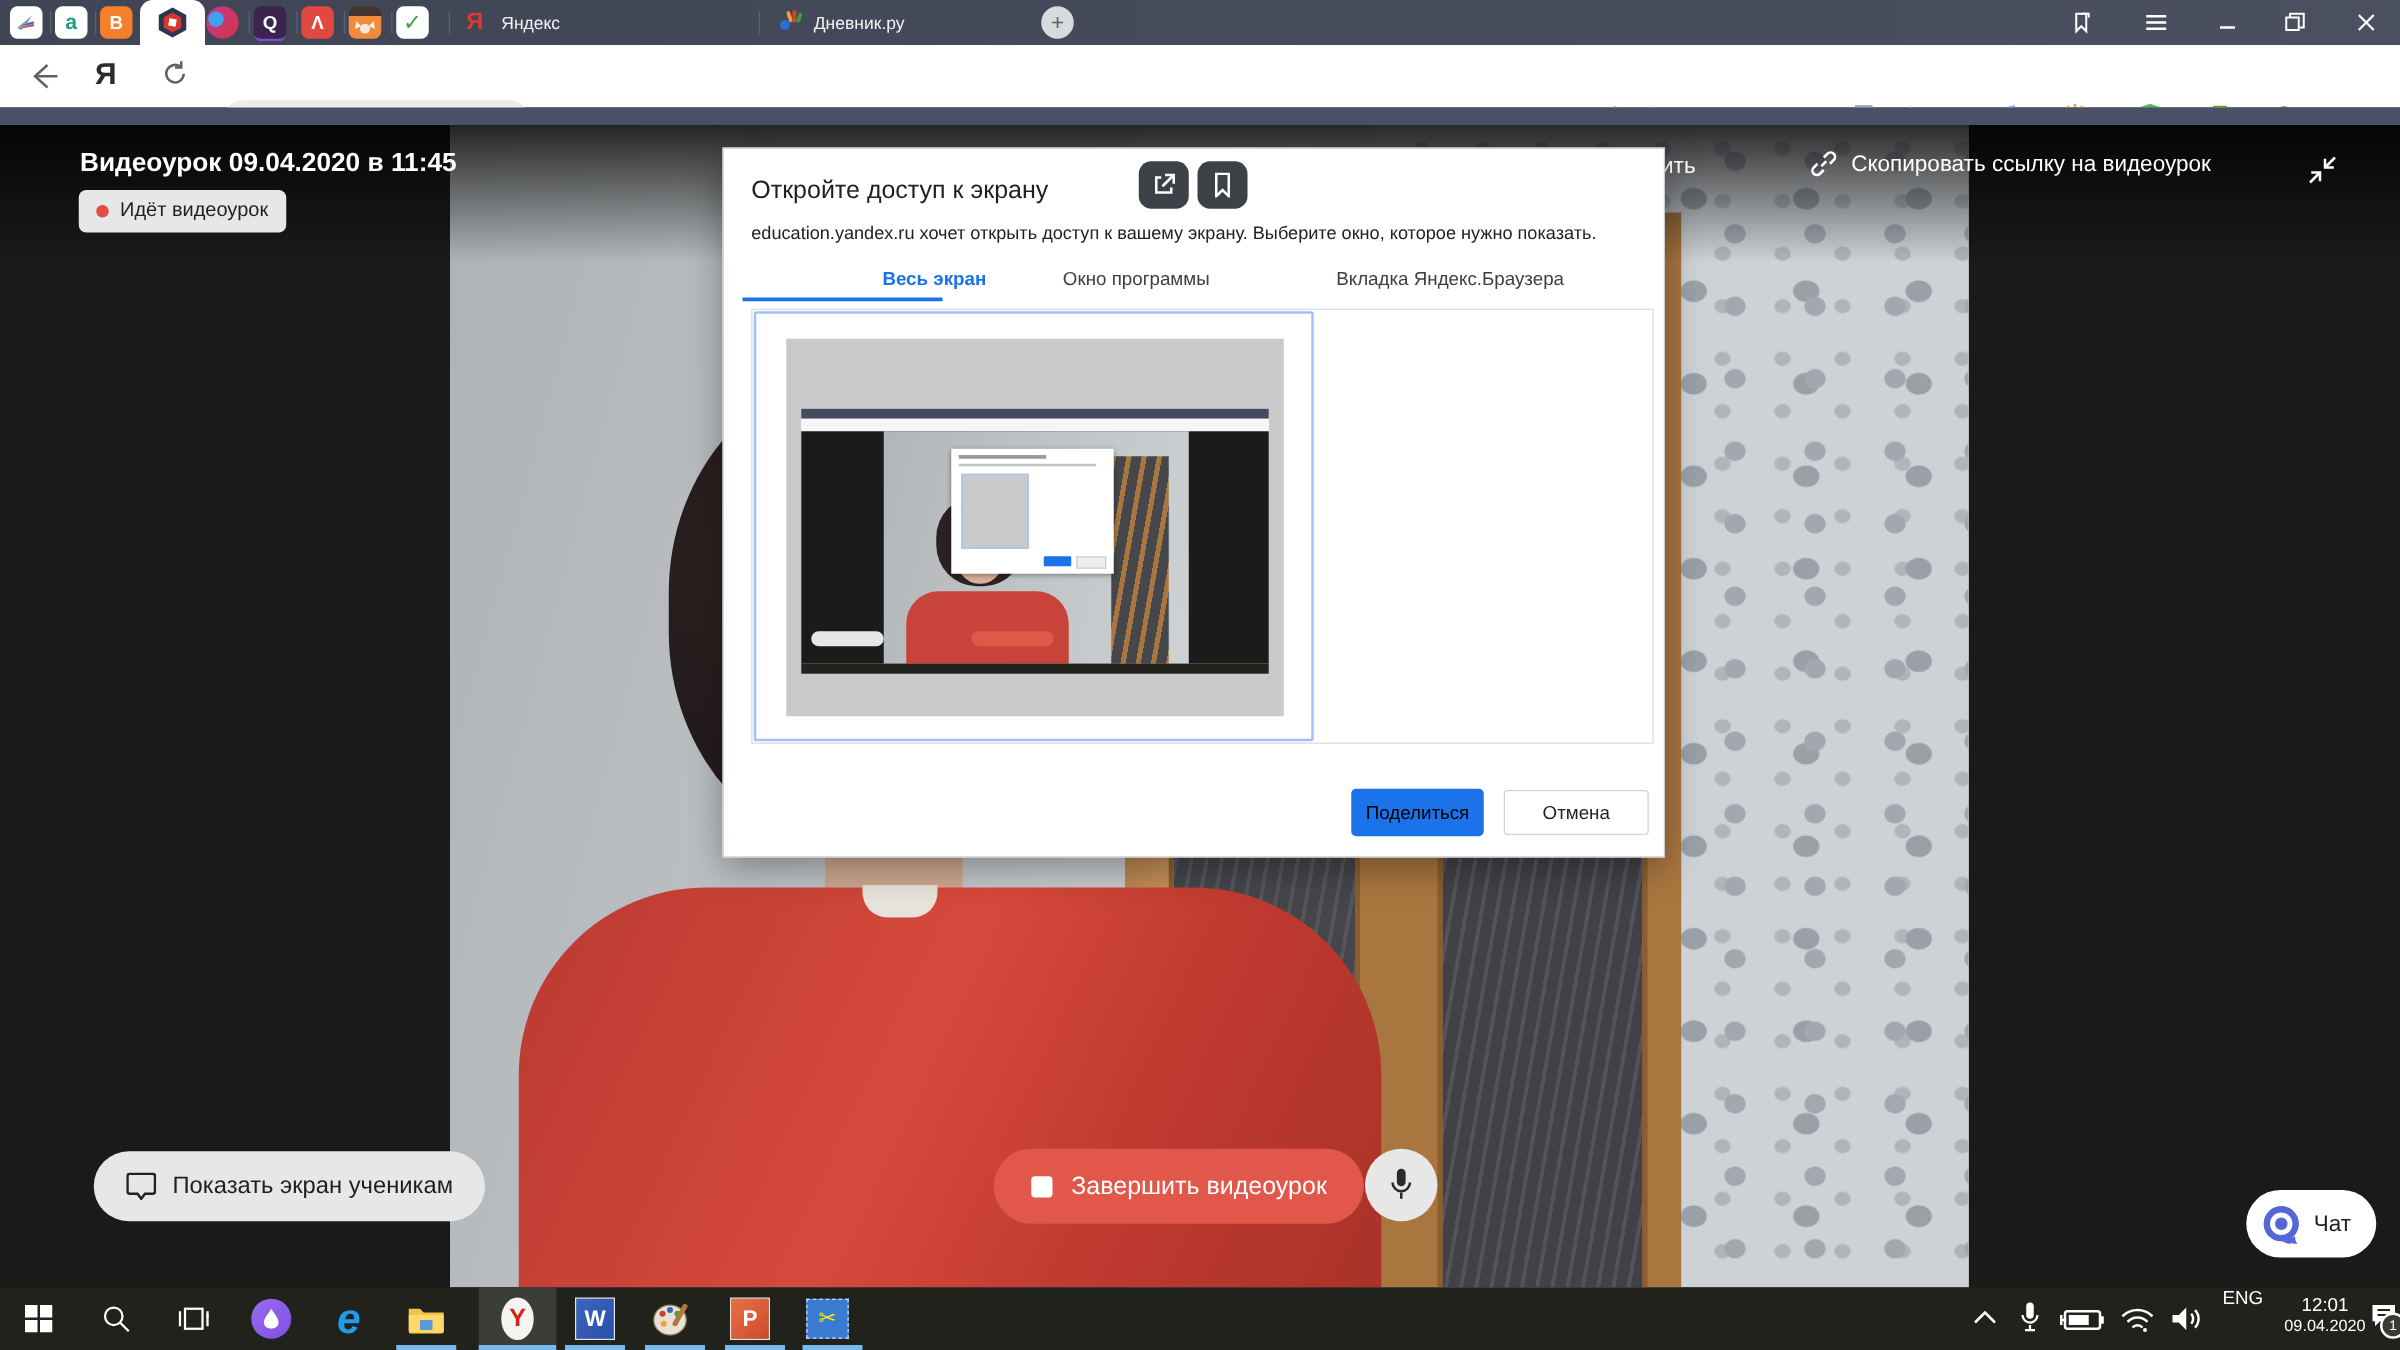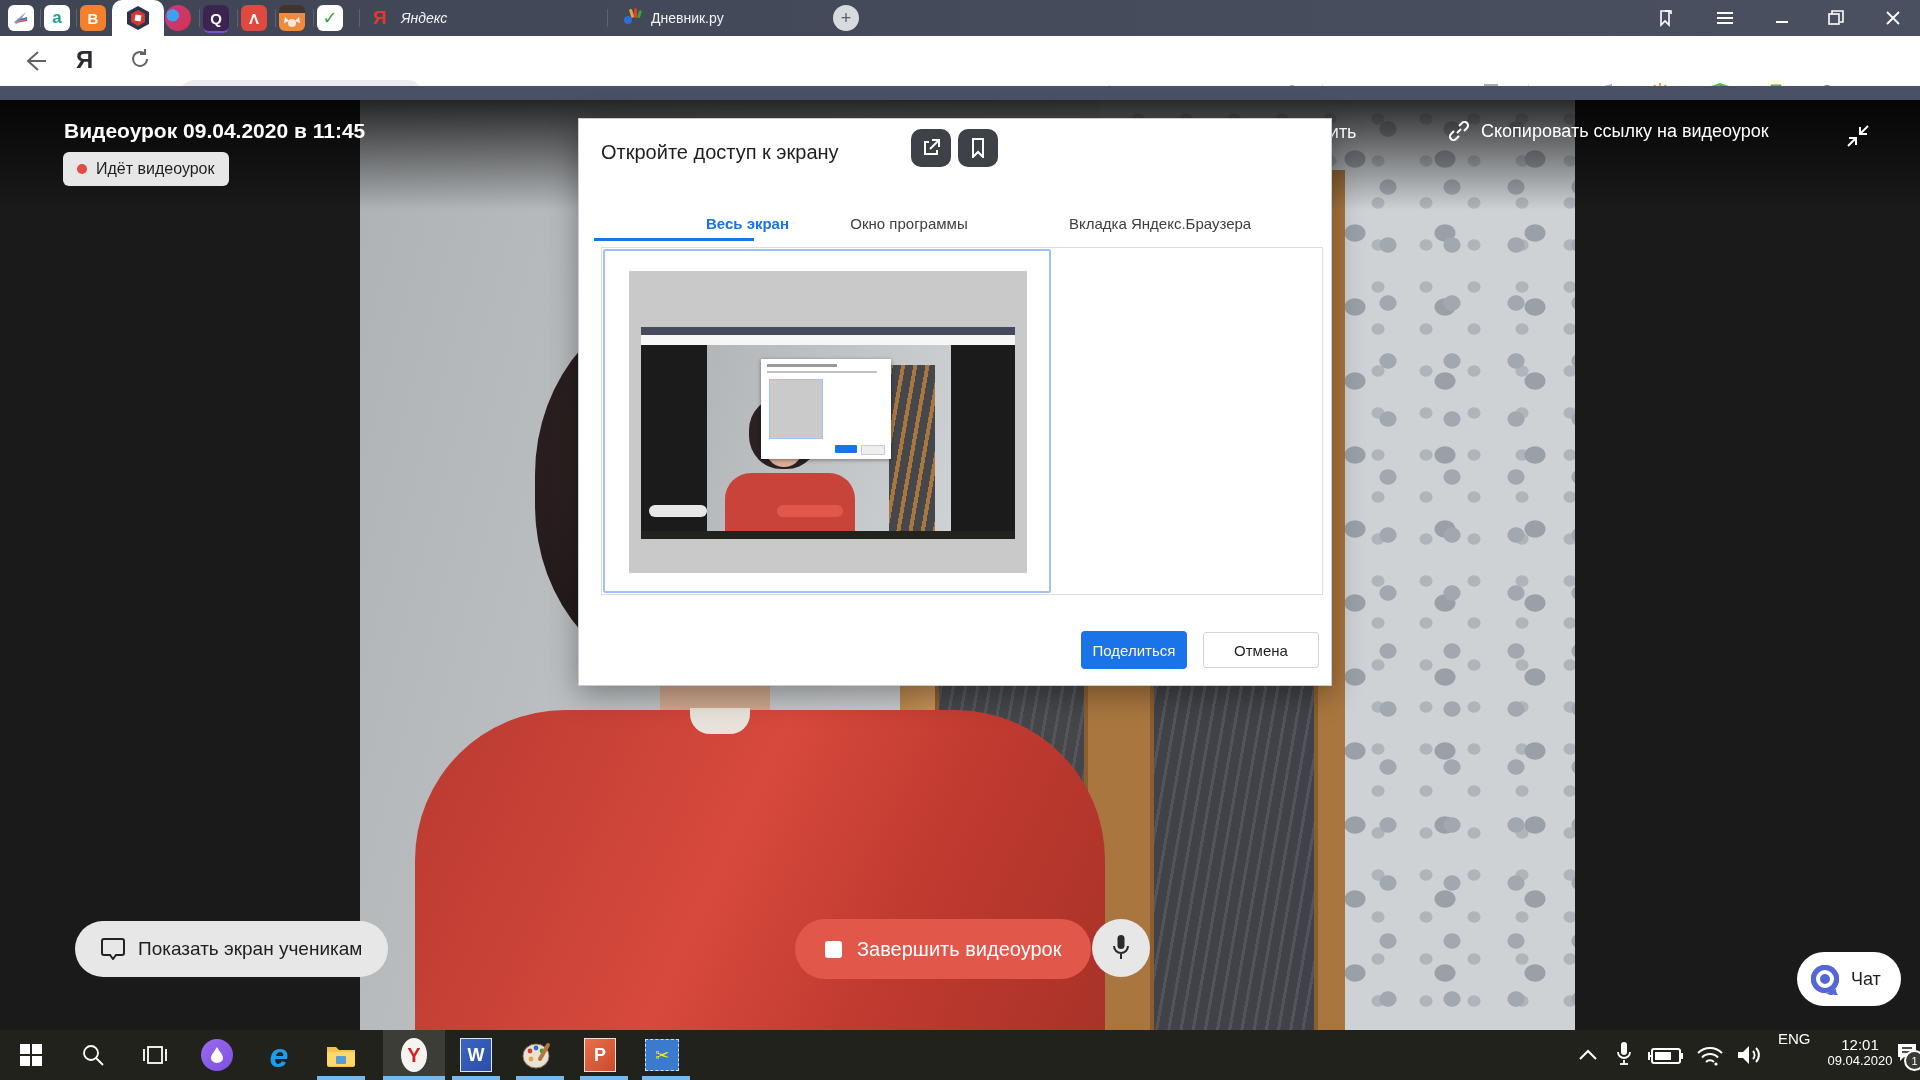--- a/index.html
+++ b/index.html
@@ -32,21 +32,21 @@
   .stagetop{left:0;top:0;width:1920px;height:110px;background:linear-gradient(#000c,#0000);}
   .pill{border-radius:30px;background:#e7e7e7;display:flex;align-items:center;color:#1f1f1f;}
   .ovl-text{color:#fff;white-space:nowrap;}
   
   .dialog{left:578px;top:118px;width:752px;height:566px;background:#fff;border:1px solid #c9ccd2;
     box-shadow:0 8px 28px rgba(0,0,0,.35);z-index:40;}
   .dtab{top:96px;font-size:15px;color:#3c4043;white-space:nowrap;}
   .dtab.active{color:#1a73e8;font-weight:bold;}
   .darkbtn{top:10px;width:40px;height:38px;background:#3e4148;border-radius:10px;
     display:flex;align-items:center;justify-content:center;}
-  .btn-share{left:502px;top:512px;width:106px;height:38px;background:#1a73e8;color:#fef9c3;border:none;
+  .btn-share{left:502px;top:512px;width:106px;height:38px;background:#1a73e8;color:#000000;border:none;
     border-radius:4px;font-size:15px;font-family:inherit;}
   .btn-cancel{left:624px;top:513px;width:116px;height:36px;background:#fff;color:#1f1f1f;
     border:1px solid #d0d3d8;border-radius:3px;font-size:15px;font-family:inherit;}
   
   .taskbar{left:0;top:1030px;width:1920px;height:50px;background:#21221c;z-index:60;}
   .tbslot{top:0;width:62px;height:50px;display:flex;align-items:center;justify-content:center;}
   .indic{top:46px;height:4px;background:#76b9ed;}
   .traytxt{color:#fff;font-size:15px;}
 </style>
 </head>
@@ -85,21 +85,21 @@
         <polygon points="15,0 11,4 16,6" fill="#f6f6f4"></polygon>
         <circle cx="8" cy="6" r="4" fill="#fbe8d8"></circle>
       </svg>
   </div>
   <div class="abs pinsep" style="left:313px"></div>
   <div class="abs pin" style="left:317px;background:#fff;color:#3ca23c;font-size:18px;">✓</div>
   <div class="abs pinsep" style="left:359px"></div>
 
   <div class="abs" style="left:365px;top:0;width:240px;height:36px;">
     <span class="abs" style="left:8px;top:7px;color:#e03a2f;font-size:19px;font-weight:bold;">Я</span>
-    <span class="abs tabtitle" style="left:36px;font-style:italic;">Яндекс</span>
+    <span class="abs tabtitle" style="left:36px;">Яндекс</span>
   </div>
   <div class="abs pinsep" style="left:607px"></div>
   <div class="abs" style="left:613px;top:0;width:215px;height:36px;">
     <span class="abs" style="left:8px;top:6px;">
       <svg width="22" height="22" viewBox="0 0 22 22">
           <circle cx="7" cy="14" r="4" fill="#2a6fd4"></circle>
           <rect x="9" y="3" width="3" height="9" rx="1.5" fill="#e8a23c" transform="rotate(-18 10 7)"></rect>
           <rect x="13" y="2" width="3" height="10" rx="1.5" fill="#d8402f" transform="rotate(0 14 7)"></rect>
           <rect x="17" y="4" width="3" height="8" rx="1.5" fill="#3da23c" transform="rotate(18 18 8)"></rect>
         </svg>
@@ -336,20 +336,21 @@
         <path d="M8 4 H4 v12 h12 v-4"></path>
         <path d="M11 2 h7 v7"></path>
         <line x1="18" y1="2" x2="9" y2="11"></line>
       </svg>
   </div>
   <div class="abs darkbtn" style="left:379px;">
     <svg width="14" height="20" viewBox="0 0 14 20" fill="none" stroke="#fff" stroke-width="2">
         <path d="M2 1 h10 v18 l-5 -5 -5 5 Z"></path>
       </svg>
   </div>
+  <div class="abs" style="left:22px;top:60px;width:710px;font-size:14.5px;color:#202124;">education.yandex.ru хочет открыть доступ к вашему экрану. Выберите окно, которое нужно показать.</div>
 
   <div class="abs dtab active" style="left:50px;width:160px;text-align:right;">Весь экран</div>
   <div class="abs dtab" style="left:250px;width:160px;text-align:center;">Окно программы</div>
   <div class="abs dtab" style="left:490px;width:220px;text-align:left;">Вкладка Яндекс.Браузера</div>
   <div class="abs" style="left:15px;top:119px;width:160px;height:3px;background:#1a73e8;"></div>
 
   <div class="abs" style="left:22px;top:128px;width:722px;height:348px;border:1px solid #d9dce1;box-sizing:border-box;">
     <div class="abs" style="left:1px;top:1px;width:448px;height:344px;border:2px solid #9ec1f7;box-sizing:border-box;border-radius:2px;">
 
       <div class="abs" style="left:24px;top:20px;width:398px;height:302px;background:#c9c9c9;overflow:hidden;">

